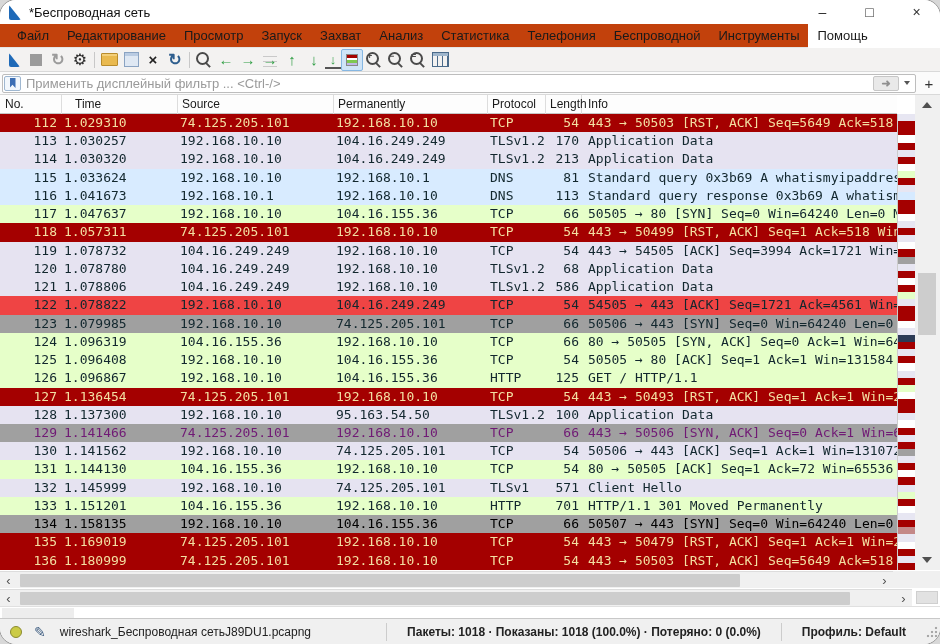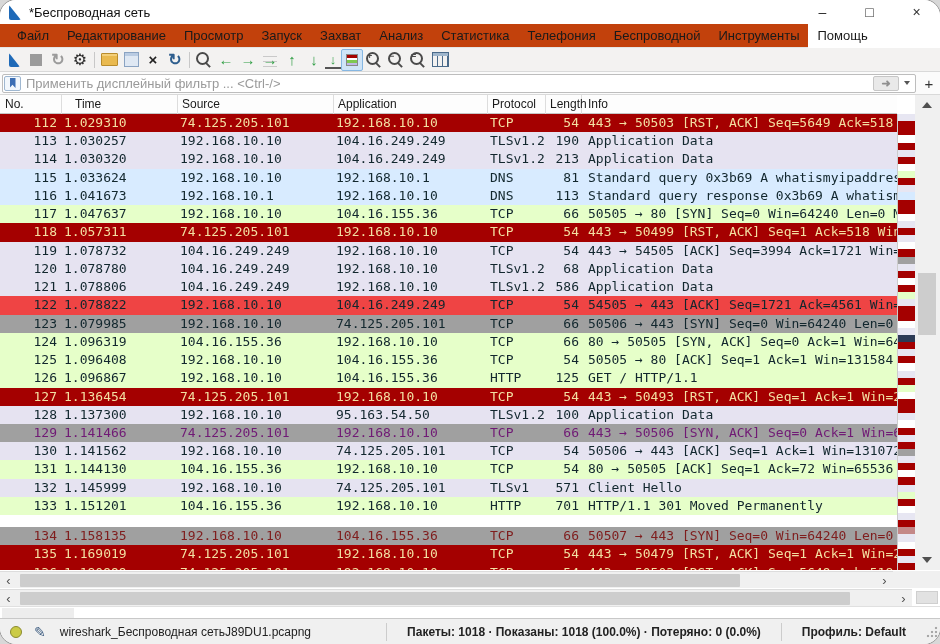--- a/index.html
+++ b/index.html
@@ -206,21 +206,21 @@
       <span class="apply-btn">➜</span>
       <span class="caret-btn"></span>
     </div>
     <span class="plus-btn">+</span>
   </div>
 
   <div id="plheader" class="pgrid">
     <span class="h-no">No.</span>
     <span class="h-time">Time</span>
     <span class="h-src">Source</span>
-    <span class="h-dst">Application</span>
+    <span class="h-dst">Permanently</span>
     <span class="h-proto">Protocol</span>
     <span class="h-len">Length</span>
     <span class="h-info">Info</span>
   </div>
 
   <div id="packet-list">
       <div class="prow pgrid" style="background: rgb(164, 0, 0); color: rgb(243, 223, 162);">
         <span class="pc pc-no">112</span>
         <span class="pc pc-time">1.029310</span>
         <span class="pc pc-src">74.125.205.101</span>
@@ -228,21 +228,21 @@
         <span class="pc pc-proto">TCP</span>
         <span class="pc pc-len">54</span>
         <span class="pc pc-info">443 → 50503 [RST, ACK] Seq=5649 Ack=518 W</span>
       </div>
       <div class="prow pgrid" style="background: rgb(230, 227, 241); color: rgb(18, 39, 46);">
         <span class="pc pc-no">113</span>
         <span class="pc pc-time">1.030257</span>
         <span class="pc pc-src">192.168.10.10</span>
         <span class="pc pc-dst">104.16.249.249</span>
         <span class="pc pc-proto">TLSv1.2</span>
-        <span class="pc pc-len">190</span>
+        <span class="pc pc-len">170</span>
         <span class="pc pc-info">Application Data</span>
       </div>
       <div class="prow pgrid" style="background: rgb(230, 227, 241); color: rgb(18, 39, 46);">
         <span class="pc pc-no">114</span>
         <span class="pc pc-time">1.030320</span>
         <span class="pc pc-src">192.168.10.10</span>
         <span class="pc pc-dst">104.16.249.249</span>
         <span class="pc pc-proto">TLSv1.2</span>
         <span class="pc pc-len">213</span>
         <span class="pc pc-info">Application Data</span>
@@ -411,21 +411,21 @@
       </div>
       <div class="prow pgrid" style="background: rgb(230, 255, 201); color: rgb(18, 39, 46);">
         <span class="pc pc-no">133</span>
         <span class="pc pc-time">1.151201</span>
         <span class="pc pc-src">104.16.155.36</span>
         <span class="pc pc-dst">192.168.10.10</span>
         <span class="pc pc-proto">HTTP</span>
         <span class="pc pc-len">701</span>
         <span class="pc pc-info">HTTP/1.1 301 Moved Permanently</span>
       </div>
-      <div class="prow pgrid" style="background: rgb(160, 160, 160); color: #7f1d1d; margin-top: 12px;">
+      <div class="prow pgrid" style="background: rgb(160, 160, 160); color: #000000;">
         <span class="pc pc-no">134</span>
         <span class="pc pc-time">1.158135</span>
         <span class="pc pc-src">192.168.10.10</span>
         <span class="pc pc-dst">104.16.155.36</span>
         <span class="pc pc-proto">TCP</span>
         <span class="pc pc-len">66</span>
         <span class="pc pc-info">50507 → 443 [SYN] Seq=0 Win=64240 Len=0 M</span>
       </div>
       <div class="prow pgrid" style="background: rgb(164, 0, 0); color: rgb(243, 223, 162);">
         <span class="pc pc-no">135</span>

